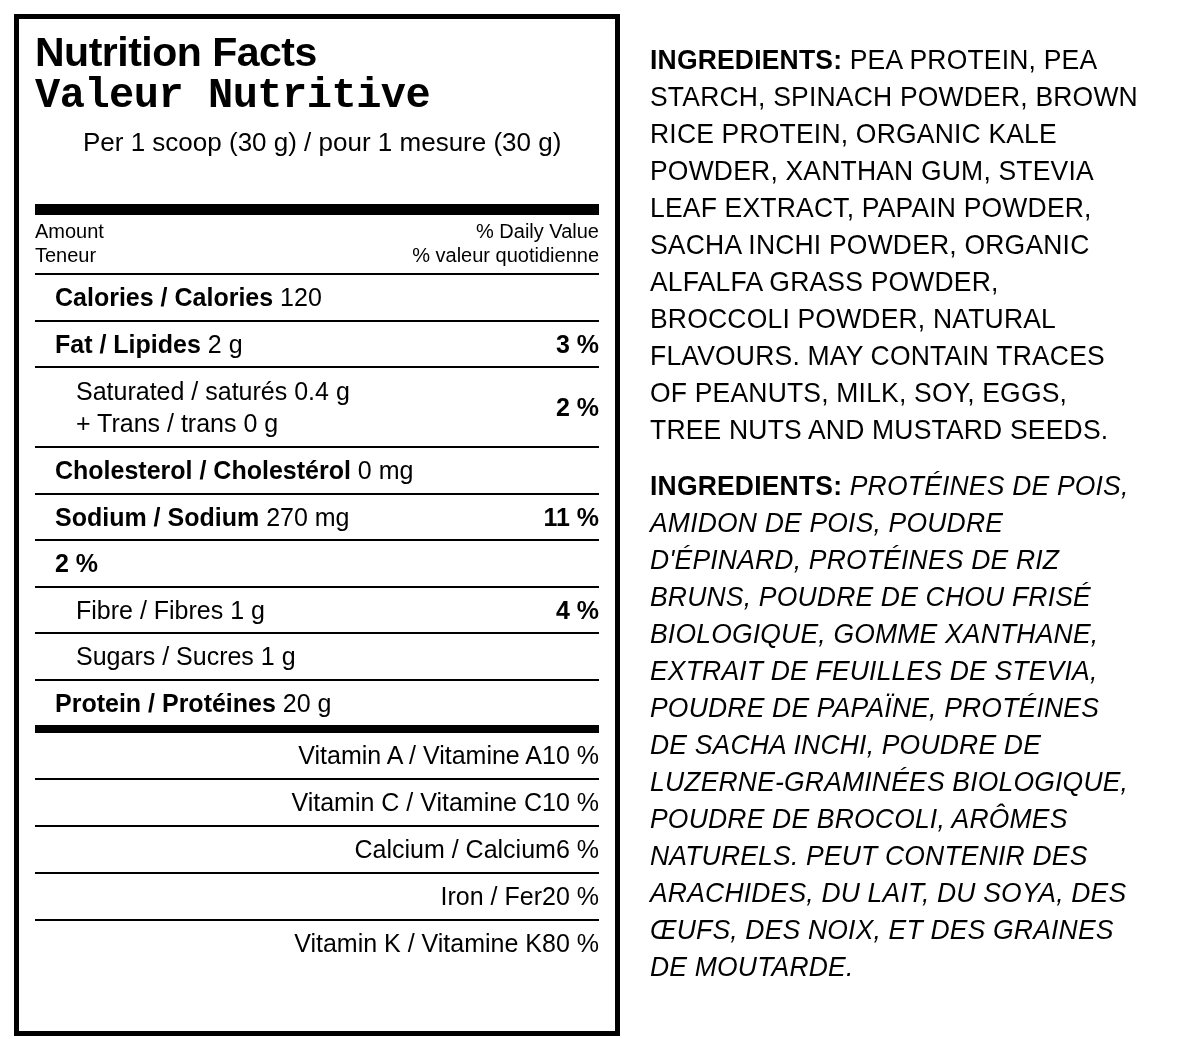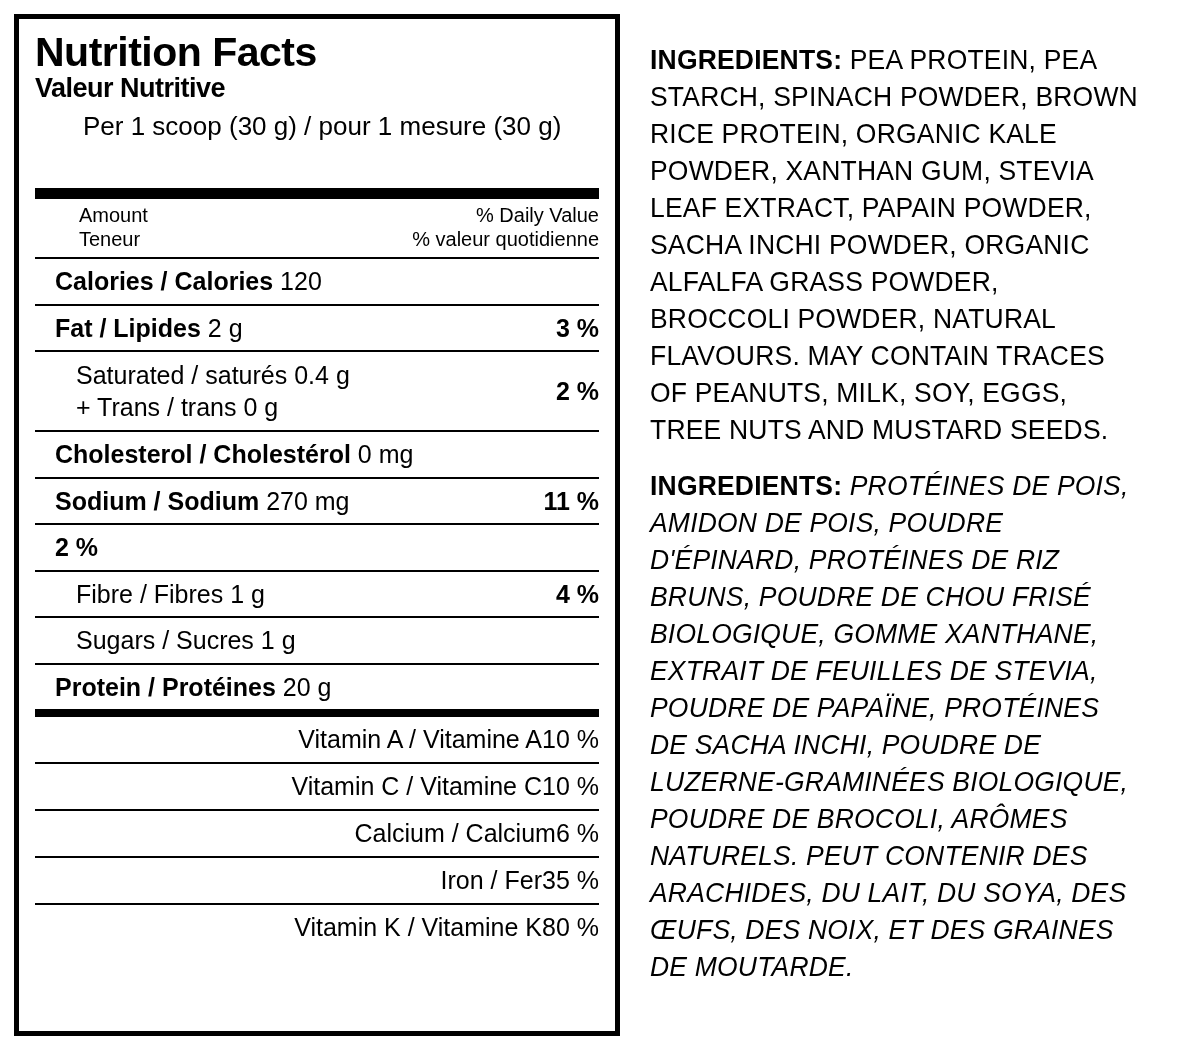--- a/index.html
+++ b/index.html
@@ -38,24 +38,25 @@
     background: #fff;
   }
   .nf-title {
     font-weight: bold;
     font-size: 41px;
     line-height: 1.06;
     letter-spacing: -0.5px;
   }
   .nf-title2 {
     font-weight: bold;
-    font-size: 27px;
+    font-size: 42px;
     line-height: 1.06;
     letter-spacing: -0.5px;
     margin-bottom: 8px;
+    font-family: Liberation Mono, monospace;
   }
   .nf-serving {
     font-size: 26px;
     line-height: 1.2;
     margin-top: 4px;
     margin-left: 48px;
   }
   .rule-thick {
     border-top: 11px solid #000;
     margin-top: 46px;
@@ -67,21 +68,21 @@
     border-top: 8px solid #000;
   }
   .dv-head {
     display: flex;
     justify-content: space-between;
     align-items: flex-start;
     padding: 5px 0 6px 0;
     font-size: 20px;
     line-height: 1.18;
   }
-  .dv-head .left { text-align: left; margin-left: 44px; }
+  .dv-head .left { text-align: left; }
   .dv-head .right { text-align: right; }
 
   .nf-row {
     display: flex;
     justify-content: space-between;
     align-items: center;
     padding: 7px 0 7px 0;
     font-size: 25px;
     line-height: 1.22;
     margin-left: 20px;
@@ -223,21 +224,21 @@
       <div class="rule-thin"></div>
 
       <div class="vit-row">
         <div>Calcium / Calcium</div>
         <div class="pct">6 %</div>
       </div>
       <div class="rule-thin"></div>
 
       <div class="vit-row">
         <div>Iron / Fer</div>
-        <div class="pct">35 %</div>
+        <div class="pct">20 %</div>
       </div>
       <div class="rule-thin"></div>
 
       <div class="vit-row">
         <div>Vitamin K / Vitamine K</div>
         <div class="pct">80 %</div>
       </div>
 
     </div>
   </div>

